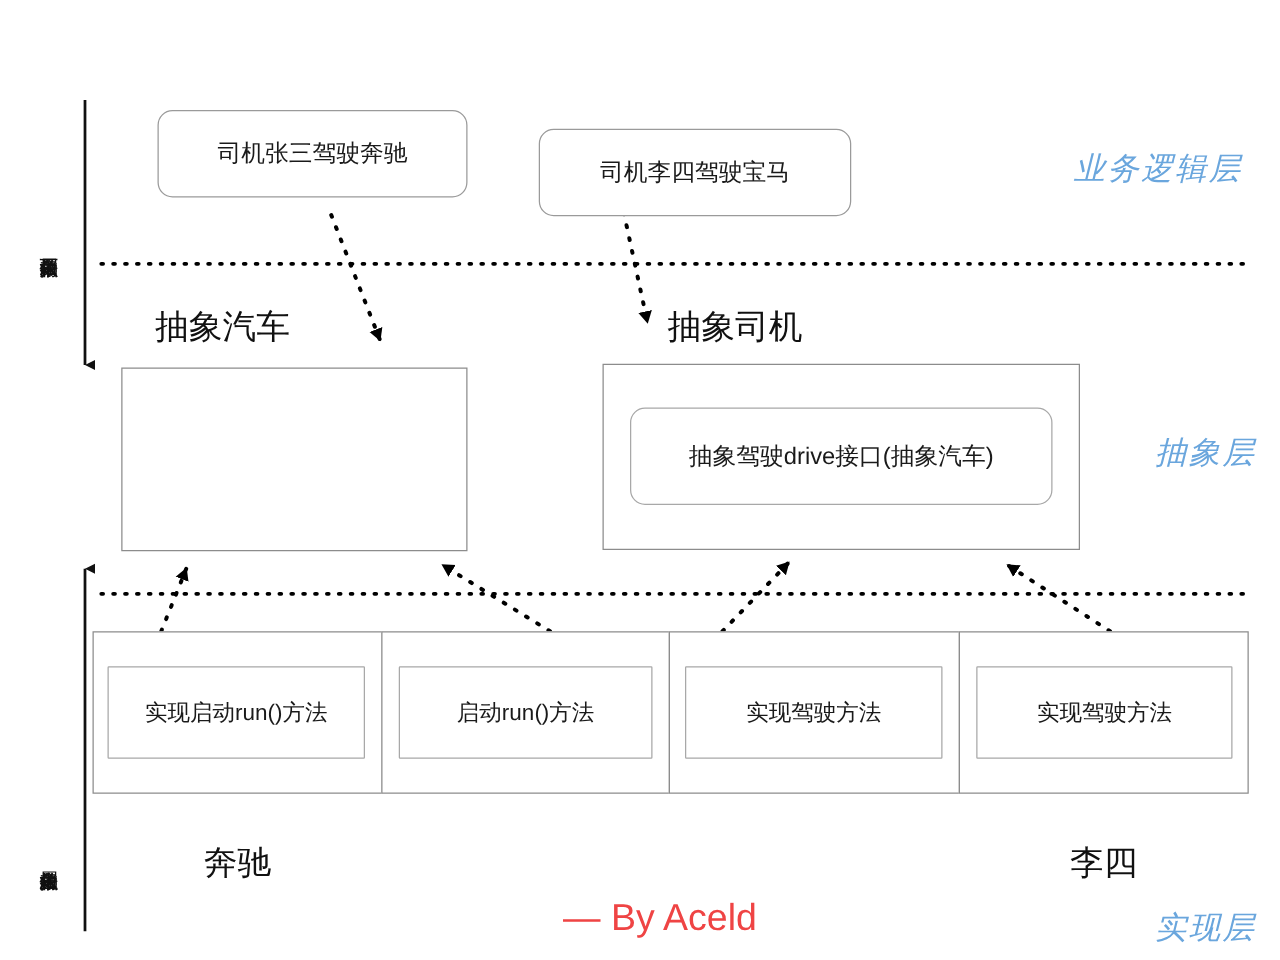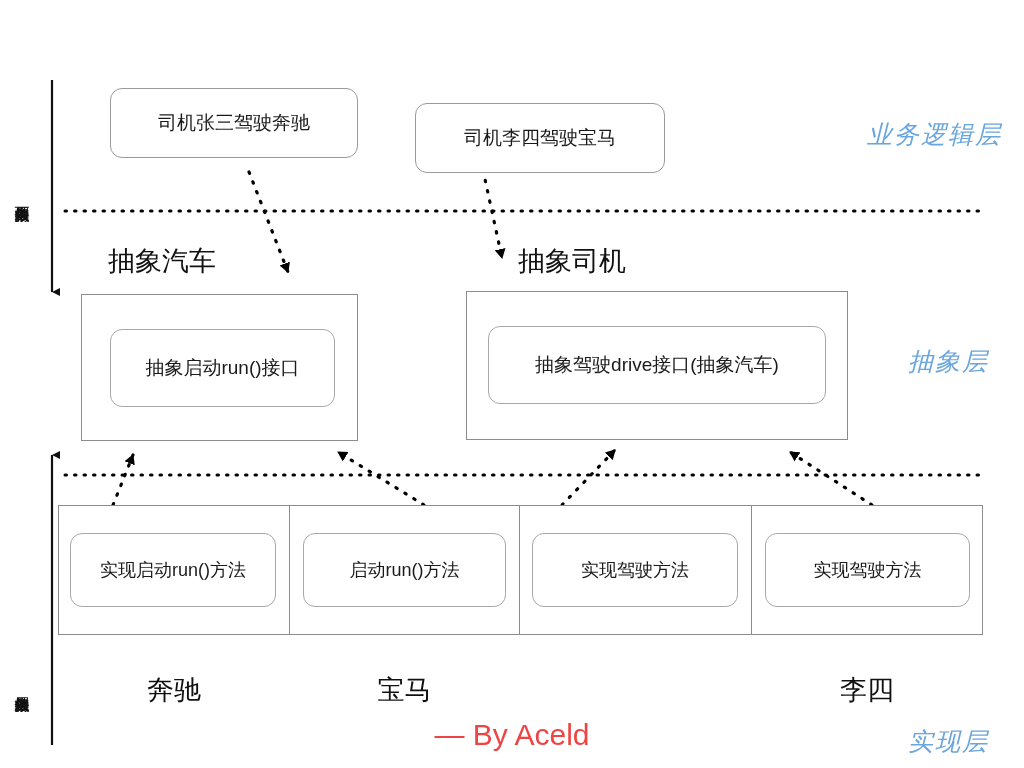--- a/index.html
+++ b/index.html
@@ -4,21 +4,21 @@
 <style>
   html,body{margin:0;padding:0;}
   body{
     width:1024px;height:768px;
     background:#ffffff;
     font-family:"Liberation Sans","DejaVu Sans",sans-serif;
     overflow:hidden;
     position:relative;
     color:#1a1a1a;
   }
-  #stage{position:absolute;left:0;top:0;width:934px;height:768px;padding-left:11px;}
+  #stage{position:absolute;left:16px;top:0;width:934px;height:768px;padding-left:11px;}
 
   
   #overlay{position:absolute;left:0;top:0;width:1024px;height:768px;pointer-events:none;}
 
   
   .vlabel{
     position:absolute;
     width:26px;
     font-size:15px;
     line-height:24px;
@@ -88,21 +88,21 @@
   }
   #impl-outer-0{left:58px;width:232px;}
   #impl-outer-1{left:289px;width:231px;}
   #impl-outer-2{left:519px;width:233px;}
   #impl-outer-3{left:751px;width:232px;}
 
   .impl-inner{
     position:absolute;
     top:533px;height:74px;
     border:1.6px solid #a8a8a8;
-    border-radius:12px;
+    border-radius:1px;
     background:#fff;
     display:flex;align-items:center;justify-content:center;
     font-size:18px;
     box-sizing:border-box;
     color:#1a1a1a;
   }
   #impl-inner-0{left:70px;width:206px;}
   #impl-inner-1{left:303px;width:203px;}
   #impl-inner-2{left:532px;width:206px;}
   #impl-inner-3{left:765px;width:205px;}
@@ -203,36 +203,34 @@
 
   <div class="pill" id="biz-box-0">司机张三驾驶奔驰</div>
   <div class="pill" id="biz-box-1">司机李四驾驶宝马</div>
 
   <div class="abs-heading" id="abs-heading-0">抽象汽车</div>
   <div class="abs-heading" id="abs-heading-1">抽象司机</div>
 
   <div class="abs-outer" id="abs-outer-0"></div>
   <div class="abs-outer" id="abs-outer-1"></div>
 
-  <div class="abs-inner" id="abs-inner-0">抽象启动run()接口</div>
   <div class="abs-inner" id="abs-inner-1">抽象驾驶drive接口(抽象汽车)</div>
 
   <div class="impl-outer" id="impl-outer-0"></div>
   <div class="impl-outer" id="impl-outer-1"></div>
   <div class="impl-outer" id="impl-outer-2"></div>
   <div class="impl-outer" id="impl-outer-3"></div>
 
   <div class="impl-inner" id="impl-inner-0">实现启动run()方法</div>
   <div class="impl-inner" id="impl-inner-1">启动run()方法</div>
   <div class="impl-inner" id="impl-inner-2">实现驾驶方法</div>
   <div class="impl-inner" id="impl-inner-3">实现驾驶方法</div>
 
   <div class="impl-caption" id="impl-caption-0">奔驰</div>
-  <div class="impl-caption" id="impl-caption-1">宝马</div>
   <div class="impl-caption" id="impl-caption-3">李四</div>
 
-  <div class="layer-tag" id="layer-tag-0" style="color: rgb(106, 166, 221); margin-left: 24px;">业务逻辑层</div>
+  <div class="layer-tag" id="layer-tag-0" style="color: rgb(106, 166, 221);">业务逻辑层</div>
   <div class="layer-tag" id="layer-tag-1" style="color: rgb(106, 166, 221);">抽象层</div>
   <div class="layer-tag" id="layer-tag-2" style="color: rgb(106, 166, 221); margin-top: 25px;">实现层</div>
 
   <div id="signature">— By Aceld</div>
 
 </div>
 
 </body></html>

